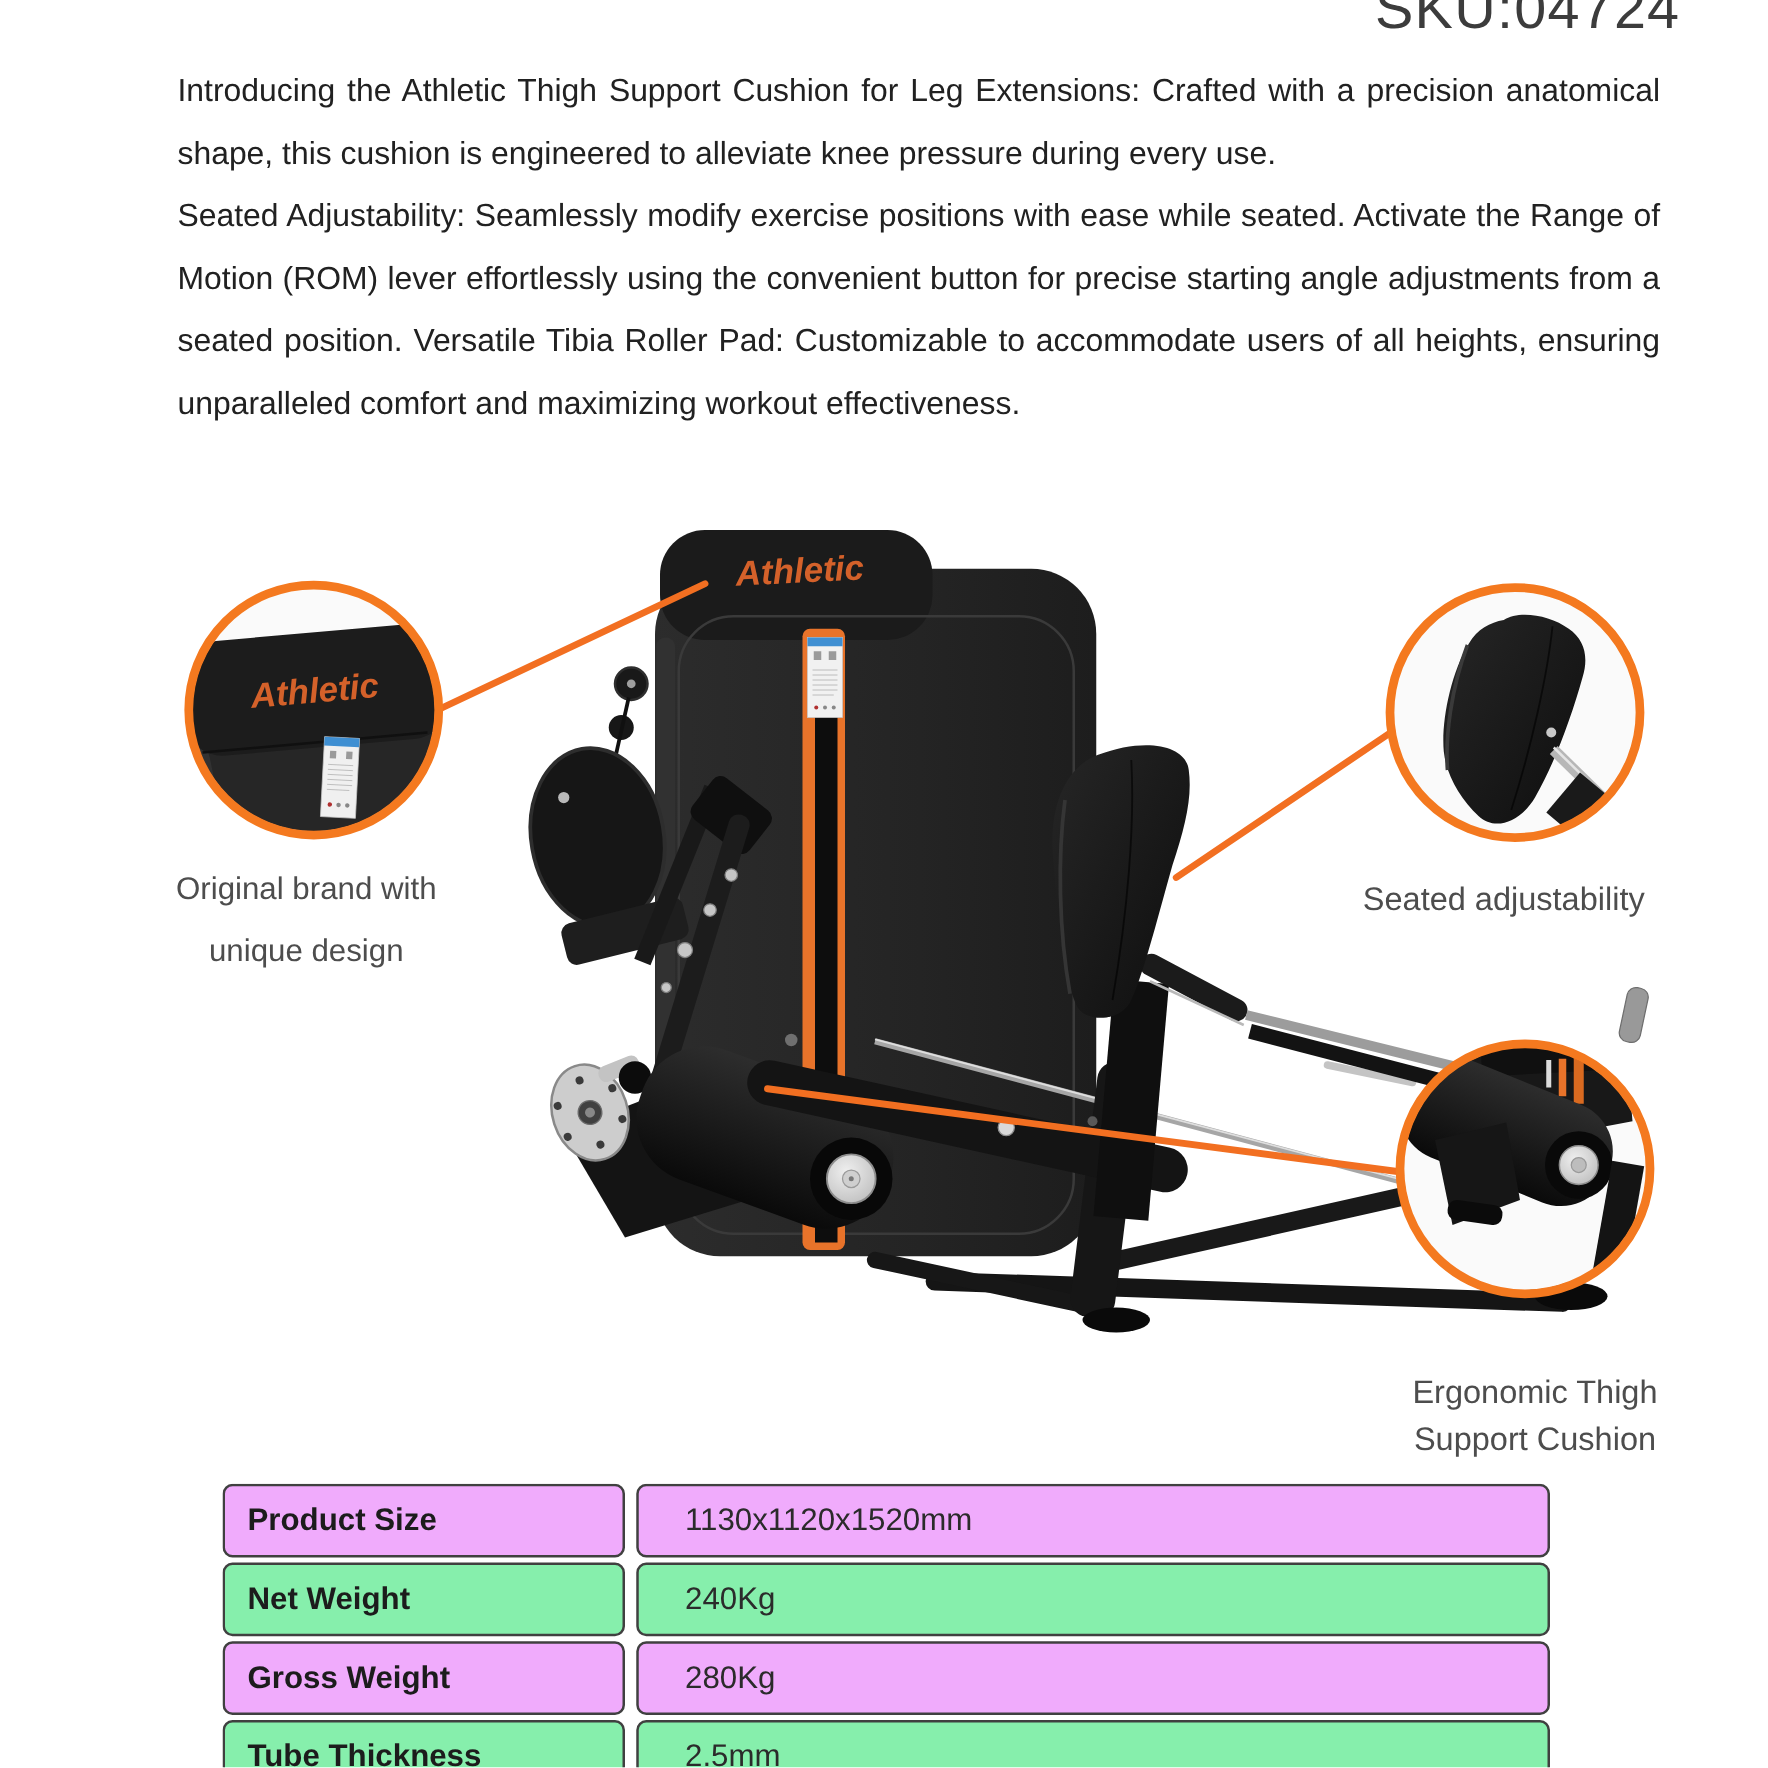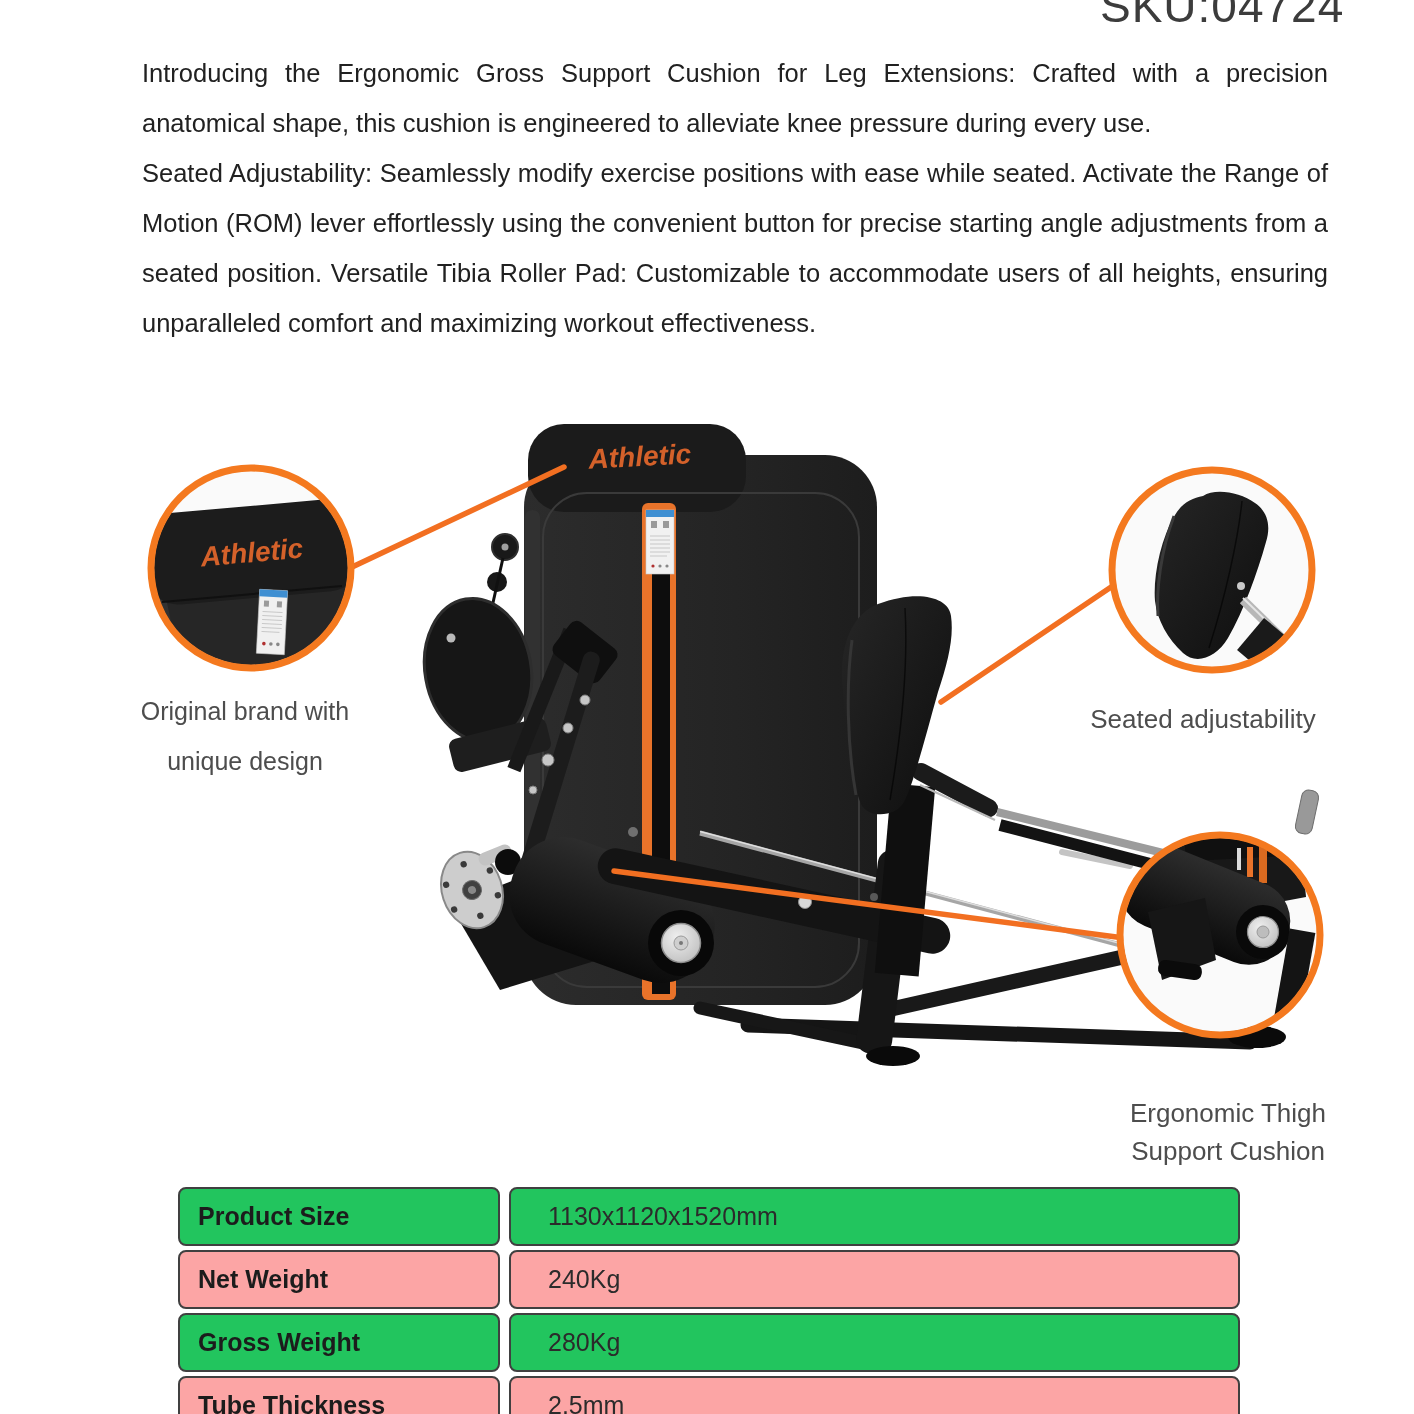--- a/index.html
+++ b/index.html
@@ -54,46 +54,46 @@
     height: 227px;
     overflow: hidden;
   }
   .spec-row { display: flex; margin-bottom: 4px; }
   .spec-cell {
     height: 59px;
     border: 2px solid #404040;
     border-radius: 8px;
     display: flex;
     align-items: center;
-    background: #22c55e;
+    background: #f0abfc;
     font-size: 25px;
   }
   .spec-label {
     width: 322px;
     padding-left: 18px;
     font-weight: bold;
     color: #1c1c1c;
     margin-right: 9px;
     flex: none;
   }
   .spec-value {
     width: 731px;
     padding-left: 37px;
     color: #2b2b2b;
     flex: none;
   }
-  .spec-row.alt .spec-cell { background: #fca5a5; }
+  .spec-row.alt .spec-cell { background: #86efac; }
 </style>
 </head>
 <body>
 
 <div class="sku-heading">SKU:04724</div>
 
 <div class="description">
-  <p>Introducing the Ergonomic Gross Support Cushion for Leg Extensions: Crafted with a precision anatomical shape, this cushion is engineered to alleviate knee pressure during every use.</p>
+  <p>Introducing the Athletic Thigh Support Cushion for Leg Extensions: Crafted with a precision anatomical shape, this cushion is engineered to alleviate knee pressure during every use.</p>
   <p>Seated Adjustability: Seamlessly modify exercise positions with ease while seated. Activate the Range of Motion (ROM) lever effortlessly using the convenient button for precise starting angle adjustments from a seated position. Versatile Tibia Roller Pad: Customizable to accommodate users of all heights, ensuring unparalleled comfort and maximizing workout effectiveness.</p>
 </div>
 
 <svg class="illustration" viewBox="0 0 1414 750" xmlns="http://www.w3.org/2000/svg">
   <defs>
     <linearGradient id="towerGrad" x1="0" y1="0" x2="1" y2="0">
       <stop offset="0" stop-color="#2c2c2c"></stop>
         <stop offset="0.6" stop-color="#242424"></stop>
         <stop offset="1" stop-color="#1d1d1d"></stop>
     </linearGradient>

